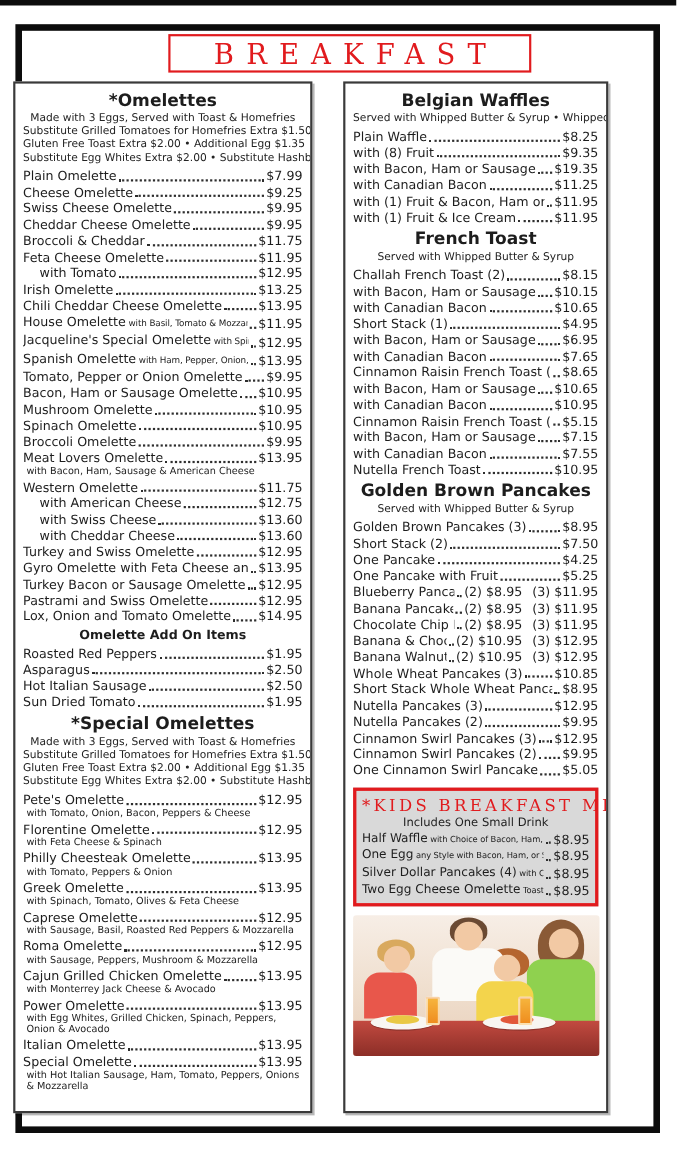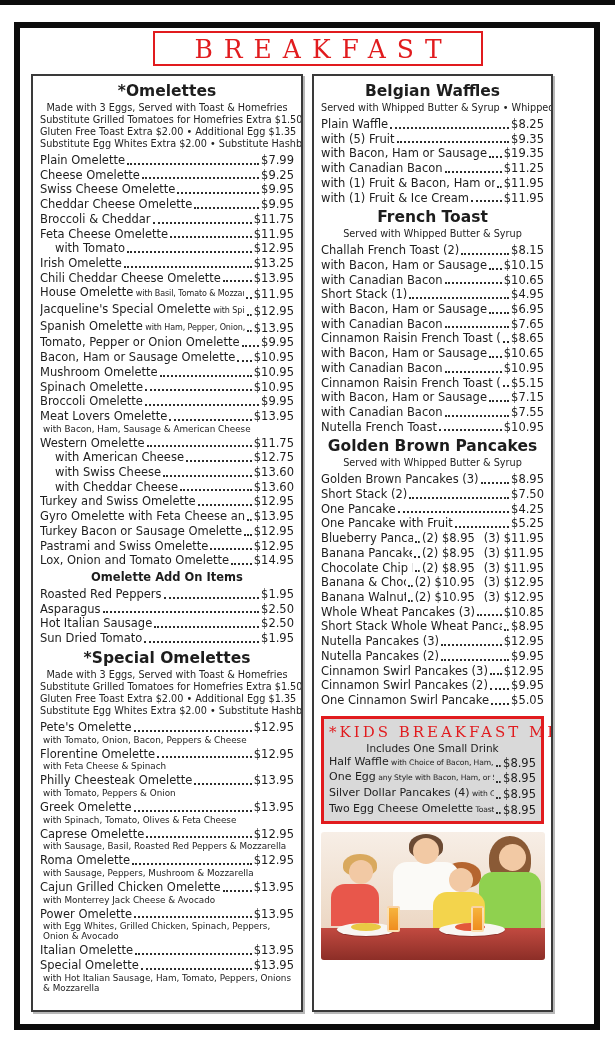--- a/index.html
+++ b/index.html
@@ -18,21 +18,21 @@
   }
   .title{
     font-family:"DejaVu Serif","Liberation Serif",serif;
     font-size:25px;color:var(--red);letter-spacing:11px;padding-left:11px;
     transform:scaleY(1.05);white-space:nowrap;
   }
   .col{
     position:absolute;top:74px;background:#fff;border:2px solid #3a3a3a;
     box-shadow:2px 2px 0 rgba(0,0,0,.28);padding:3px 7px;overflow:hidden;
   }
-  .col-left{left:31px;width:272px;height:938px;}
+  .col-left{left:12px;width:272px;height:938px;}
   .col-right{left:312px;width:241px;height:938px;}
 
   .h{font-weight:bold;font-size:15.5px;text-align:center;margin:3px 0 2px;line-height:18px;}
   .h-small{font-weight:bold;font-size:11.5px;text-align:center;margin:3px 0 1px;line-height:13px;}
   .intro{font-size:9.7px;text-align:center;line-height:12px;color:#232323;white-space:nowrap;}
   .items{margin-top:3px;}
 
   .mi{display:flex;align-items:flex-end;font-size:11.5px;line-height:14.7px;white-space:nowrap;}
   .mi .lab{flex:0 1 auto;overflow:hidden;}
   .inote{font-size:8px;letter-spacing:-0.1px;}
@@ -326,21 +326,21 @@
       <section class="sec">
         <div class="h">Belgian Waffles</div>
         <div class="intro">Served with Whipped Butter &amp;  Syrup • Whipped Cream Extra $1.50</div>
         <div class="items">
           <div class="mi">
             <span class="lab">Plain Waffle</span>
             <span class="dots"></span>
             <span class="price">$8.25</span>
           </div>
           <div class="mi">
-            <span class="lab">with (5) Fruit</span>
+            <span class="lab">with (8) Fruit</span>
             <span class="dots"></span>
             <span class="price">$9.35</span>
           </div>
           <div class="mi">
             <span class="lab">with Bacon, Ham or Sausage</span>
             <span class="dots"></span>
             <span class="price">$19.35</span>
           </div>
           <div class="mi">
             <span class="lab">with Canadian Bacon</span>

